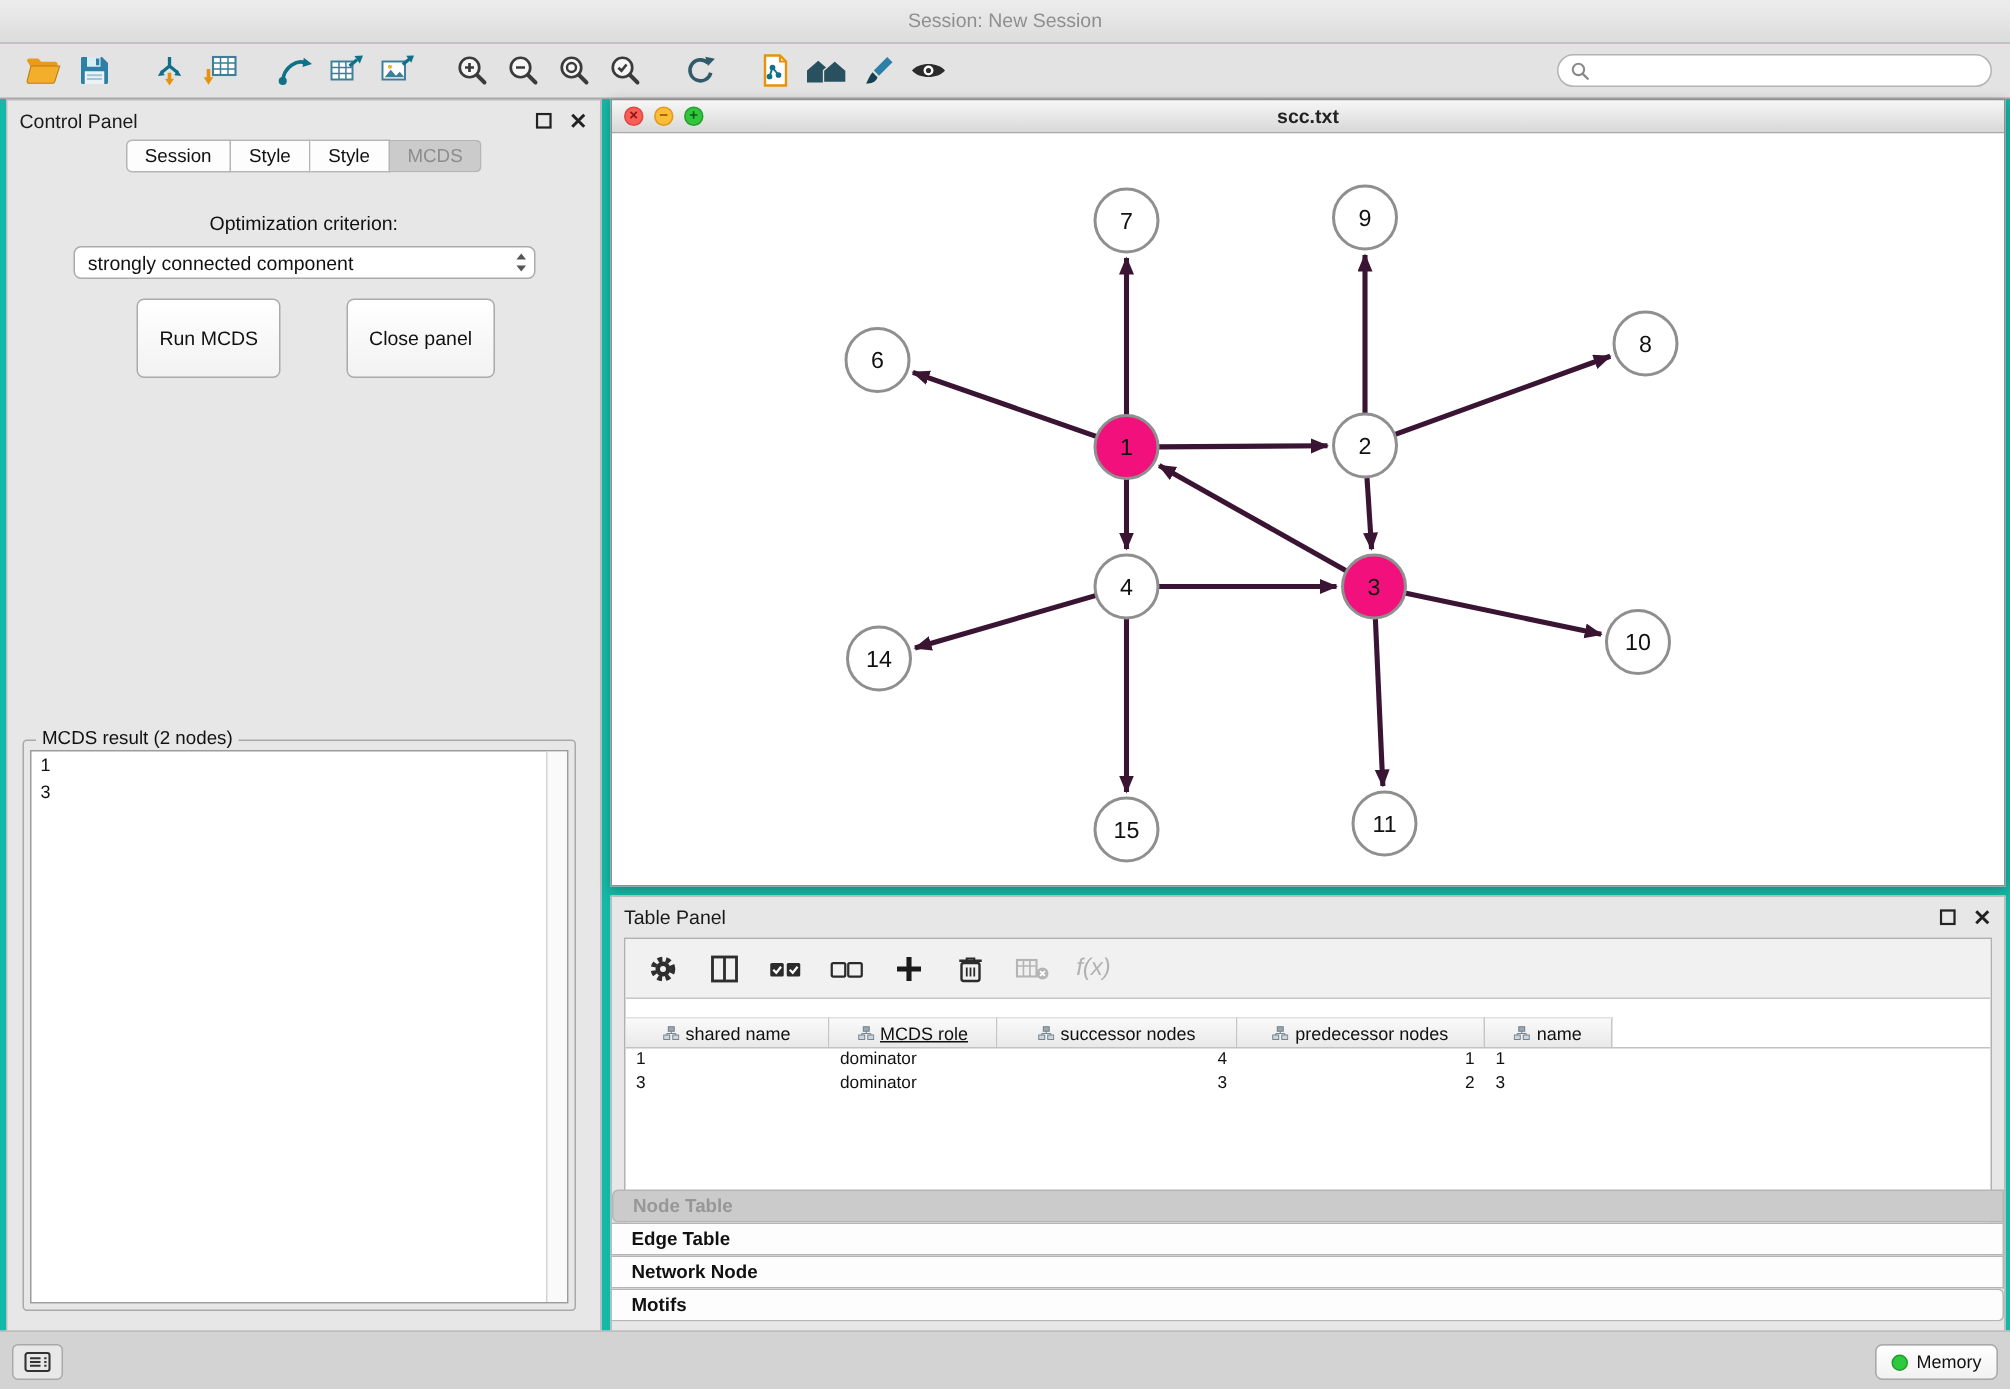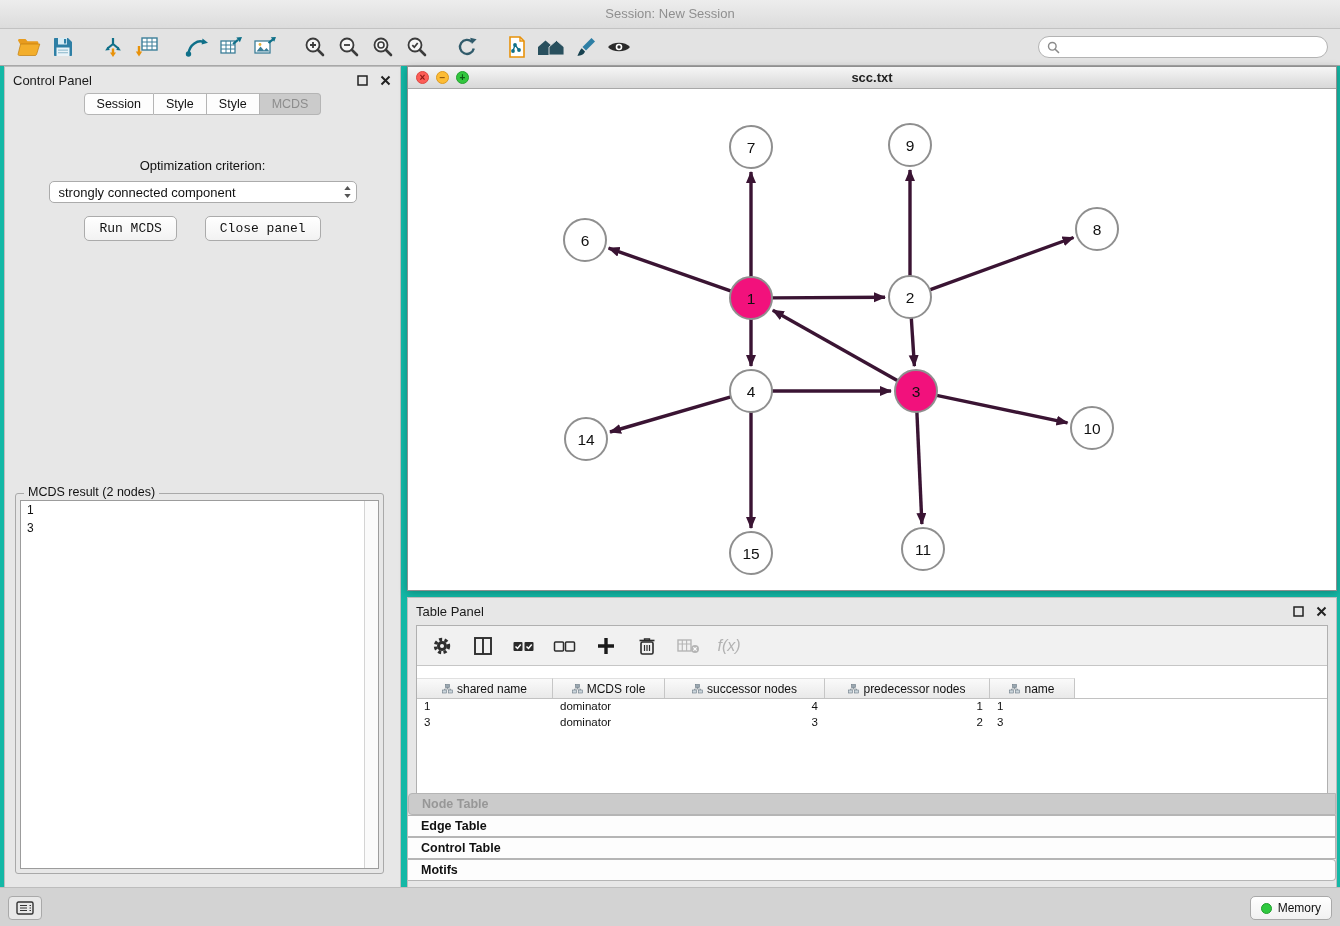--- a/index.html
+++ b/index.html
@@ -27,25 +27,25 @@
   .seg{display:flex;justify-content:center;}
   .seg-tab{padding:2px 12px;font-size:12.5px;line-height:16px;background:#fdfdfd;border:1px solid #b5b5b5;border-left:none;color:#111;cursor:default;white-space:nowrap;}
   .seg-tab:first-child{border-left:1px solid #b5b5b5;border-radius:4px 0 0 4px;}
   .seg-tab:last-child{border-radius:0 4px 4px 0;}
   .seg-tab.active{background:#cbcbcb;color:#8d8d8d;}
   .seg.bold .seg-tab{font-weight:bold;font-size:12.5px;padding:2px 13px;}
   .seg.bold .seg-tab.active{color:#979797;}
 
   
   .control-panel{left:4px;top:66px;width:397px;height:822px;}
-  .opt-label{margin-top:43px;text-align:center;font-size:13px;color:#111;}
+  .opt-label{margin-top:26px;text-align:center;font-size:13px;color:#111;}
   .dropdown{margin:8px auto 0;width:308px;height:22px;background:#fff;border:1px solid #ababab;border-radius:5px;display:flex;align-items:center;padding:0 4px 0 9px;box-sizing:border-box;font-size:13px;color:#111;cursor:default;}
   .dropdown .dd-label{flex:1;overflow:hidden;white-space:nowrap;}
   .btn-row{margin-top:13px;display:flex;justify-content:center;gap:28px;}
-  .mac-btn{background:linear-gradient(#ffffff,#f2f2f2);border:1px solid #ababab;border-radius:5px;font-size:13px;color:#111;padding:4px 14px;cursor:default;font-family:Liberation Mono, monospace;}
+  .mac-btn{background:linear-gradient(#ffffff,#f2f2f2);border:1px solid #ababab;border-radius:5px;font-size:13px;color:#111;padding:18px 14px;cursor:default;font-family:Liberation Sans, sans-serif;margin-left:16px;}
   .result-box{position:absolute;left:10px;right:16px;top:426px;bottom:13px;border:1px solid #a9a9a9;border-radius:3px;}
   .result-legend{position:absolute;top:-9px;left:8px;background:#e7e7e7;padding:0 4px;font-size:12.5px;color:#111;}
   .result-list{position:absolute;left:4px;right:4px;top:6px;bottom:4px;background:#fff;border:1px solid #9c9c9c;overflow:hidden;}
   .result-item{font-size:12px;color:#111;padding:1px 6px;line-height:16px;}
   .result-scroll{position:absolute;top:0;bottom:0;right:0;width:13px;border-left:1px solid #d4d4d4;background:#fafafa;}
 
   
   .network-window{position:absolute;left:407px;top:66px;width:930px;height:525px;border:1px solid #8f8f8f;background:#fff;box-sizing:border-box;box-shadow:0 2px 8px rgba(0,0,0,0.25);}
   .net-titlebar{height:21px;background:linear-gradient(#f6f6f6,#d8d8d8);border-bottom:1px solid #a8a8a8;position:relative;text-align:center;}
   .net-title{font-size:13px;font-weight:bold;color:#222;line-height:21px;}
@@ -422,21 +422,21 @@
       <div class="thead" id="node-table-head">
           <div class="th" style="width: 136px;">
             <svg width="11" height="10" viewBox="0 0 11 10">
               <rect x="3.5" y="0.5" width="4" height="3" fill="#9aa7b0" stroke="#6b7a85" stroke-width="0.6"></rect>
               <rect x="0.5" y="6" width="4" height="3" fill="#ccd6dc" stroke="#6b7a85" stroke-width="0.6"></rect>
               <rect x="6.5" y="6" width="4" height="3" fill="#ccd6dc" stroke="#6b7a85" stroke-width="0.6"></rect>
               <path d="M5.5 3.5v1.5M2.5 5v1M8.5 5v1M2.5 5h6" stroke="#6b7a85" stroke-width="0.6" fill="none"></path>
             </svg>
             <span>shared name</span>
           </div>
-          <div class="th" style="width: 112px;">
+          <div class="th" style="width: 112px; text-decoration: underline;">
             <svg width="11" height="10" viewBox="0 0 11 10">
               <rect x="3.5" y="0.5" width="4" height="3" fill="#9aa7b0" stroke="#6b7a85" stroke-width="0.6"></rect>
               <rect x="0.5" y="6" width="4" height="3" fill="#ccd6dc" stroke="#6b7a85" stroke-width="0.6"></rect>
               <rect x="6.5" y="6" width="4" height="3" fill="#ccd6dc" stroke="#6b7a85" stroke-width="0.6"></rect>
               <path d="M5.5 3.5v1.5M2.5 5v1M8.5 5v1M2.5 5h6" stroke="#6b7a85" stroke-width="0.6" fill="none"></path>
             </svg>
             <span>MCDS role</span>
           </div>
           <div class="th" style="width: 160px;">
             <svg width="11" height="10" viewBox="0 0 11 10">
@@ -480,21 +480,21 @@
             <div class="td" style="width: 160px; text-align: right;">3</div>
             <div class="td" style="width: 165px; text-align: right;">2</div>
             <div class="td" style="width: 85px; text-align: left;">3</div>
           </div>
         </div>
     </div>
 
     <div class="table-tabs seg bold">
         <div class="seg-tab active">Node Table</div>
         <div class="seg-tab">Edge Table</div>
-        <div class="seg-tab">Control Table</div>
+        <div class="seg-tab">Network Node</div>
         <div class="seg-tab">Motifs</div>
       </div>
   </div>
 
   <div class="statusbar">
     <div class="status-left-btn">
       <svg width="18" height="14" viewBox="0 0 18 14">
           <rect x="1" y="1" width="16" height="12" rx="1.5" fill="none" stroke="#333" stroke-width="1.4"></rect>
           <path d="M4 4.5h7M4 7h7M4 9.5h7" stroke="#333" stroke-width="1.2"></path>
           <path d="M13.5 4.5h1.5M13.5 7h1.5M13.5 9.5h1.5" stroke="#333" stroke-width="1.2"></path>

